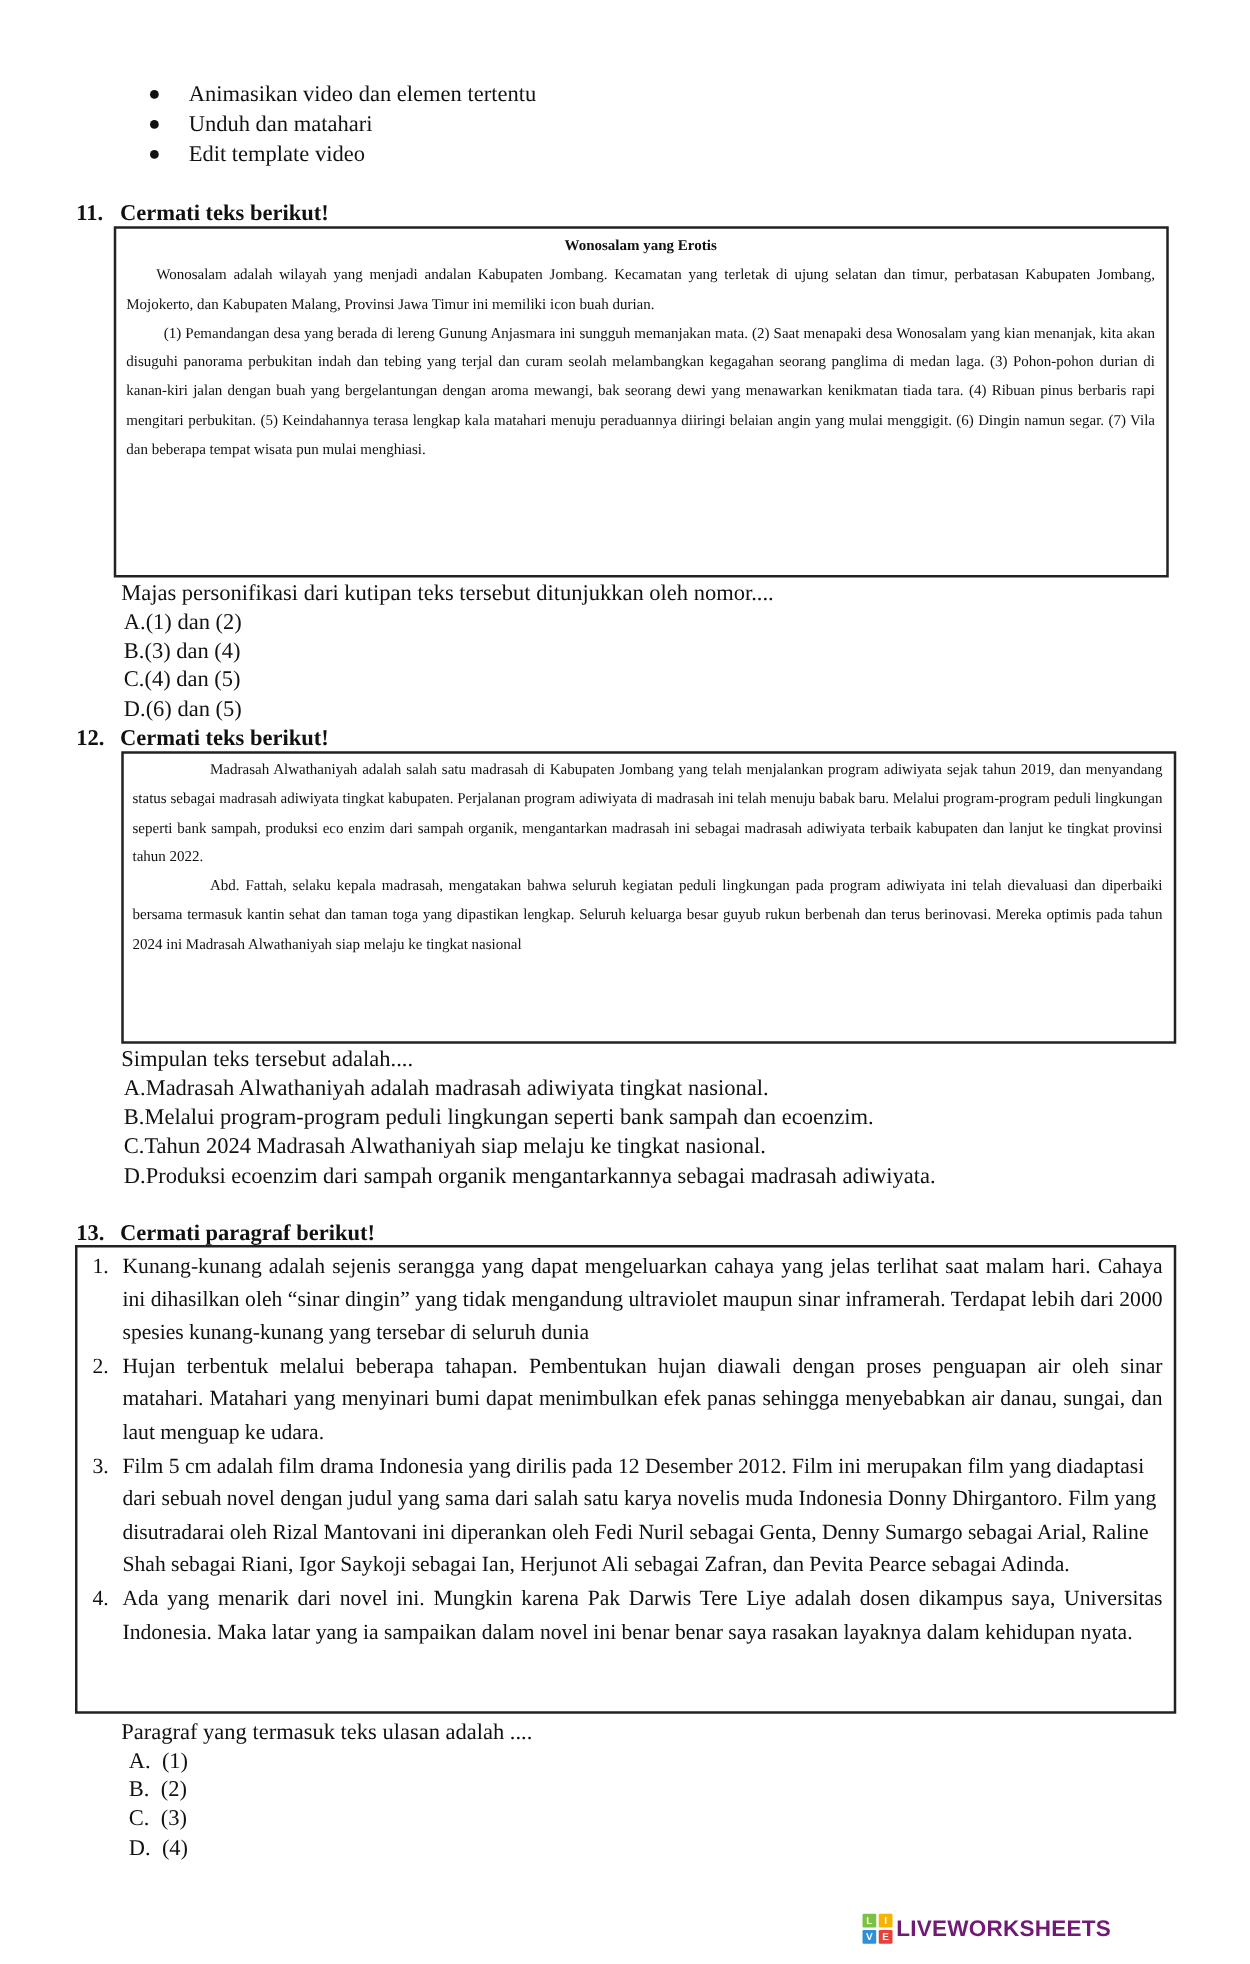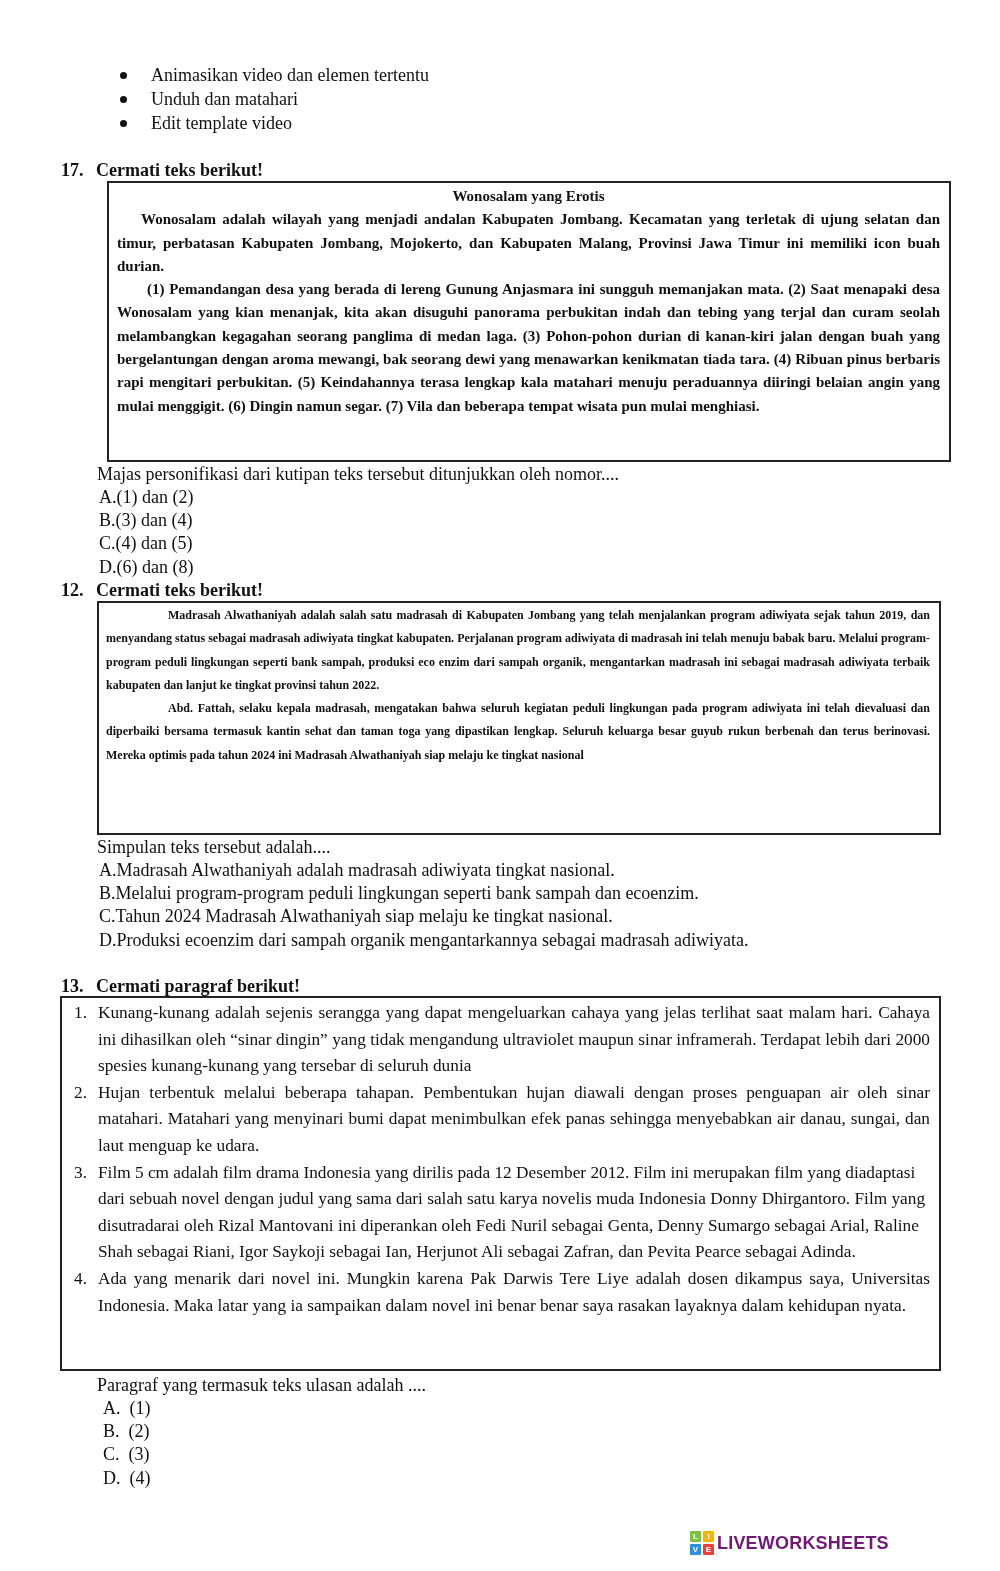--- a/index.html
+++ b/index.html
@@ -13,23 +13,23 @@
   .bullet-row { position: absolute; left: 0; height: 25px; white-space: nowrap; line-height: 25px; }
   .bullet-dot { position: absolute; left: 120px; top: 9px; width: 7px; height: 7px; border-radius: 50%; background: #111; }
   .bullet-text { position: absolute; left: 151px; }
 
   .q-head { font-weight: bold; white-space: nowrap; line-height: 22px; }
   .q-num { position: absolute; left: 0; }
   .q-title { position: absolute; left: 35px; }
 
   .box { border: 2px solid #222; box-sizing: border-box; }
   .justify { text-align: justify; text-align-last: left; }
-  .box p { margin: 0; font-weight: bold; }
+  .box p { margin: 0; }
 
-  .box1 { left: 107px; top: 181px; width: 844px; height: 281px; padding: 2px 9px 0 8px; font-size: 15px; line-height: 23.3px; }
+  .box1 { left: 91px; top: 181px; width: 844px; height: 281px; padding: 2px 9px 0 8px; font-size: 12px; line-height: 23.3px; }
   .box1 .title { text-align: center; font-weight: bold; }
   .box1 .p1 { text-indent: 24px; }
   .box1 .p2 { text-indent: 30px; }
 
   .prompt { white-space: nowrap; line-height: 23px; }
   .opt { white-space: nowrap; line-height: 23.2px; }
 
   .box2 { left: 97px; top: 601px; width: 844px; height: 234px; padding: 1px 9px 0 7px; font-size: 12px; line-height: 23.3px; }
   .box2 p { text-indent: 62px; }
 
@@ -55,36 +55,36 @@
     <span class="bullet-dot"></span>
     <span class="bullet-text">Unduh dan matahari</span>
   </div>
   <div class="bullet-row" style="top:51px;">
     <span class="bullet-dot"></span>
     <span class="bullet-text">Edit template video</span>
   </div>
 </div>
 
 <div class="abs q-head" style="left:61px; top:159px;">
-  <span class="q-num">17.</span>
+  <span class="q-num">11.</span>
   <span class="q-title">Cermati teks berikut!</span>
 </div>
 
 <div class="abs box box1">
   <p class="title">Wonosalam yang Erotis</p>
   <p class="p1 justify">Wonosalam adalah wilayah yang menjadi andalan Kabupaten Jombang. Kecamatan yang terletak di ujung selatan dan timur, perbatasan Kabupaten Jombang, Mojokerto,  dan Kabupaten Malang, Provinsi Jawa Timur ini memiliki icon buah durian.</p>
   <p class="p2 justify">(1) Pemandangan desa yang berada di lereng Gunung Anjasmara ini sungguh memanjakan mata. (2) Saat menapaki desa Wonosalam yang kian menanjak, kita akan disuguhi panorama perbukitan indah dan tebing yang terjal dan curam seolah melambangkan kegagahan seorang panglima di medan laga. (3) Pohon-pohon durian di kanan-kiri jalan dengan buah yang bergelantungan dengan aroma mewangi, bak seorang dewi yang menawarkan kenikmatan tiada tara. (4) Ribuan pinus berbaris rapi mengitari perbukitan. (5) Keindahannya terasa lengkap kala matahari menuju peraduannya diiringi belaian angin yang mulai menggigit. (6) Dingin namun segar. (7) Vila dan beberapa tempat wisata pun mulai menghiasi.</p>
 </div>
 
 <div class="abs prompt" style="left:97px; top:463px;">Majas personifikasi dari kutipan teks tersebut ditunjukkan oleh nomor....</div>
 <div class="abs" style="left:99px; top:486px;">
   <div class="opt"><span>A.</span><span>(1) dan (2)</span></div>
   <div class="opt"><span>B.</span><span>(3) dan (4)</span></div>
   <div class="opt"><span>C.</span><span>(4) dan (5)</span></div>
-  <div class="opt"><span>D.</span><span>(6) dan (8)</span></div>
+  <div class="opt"><span>D.</span><span>(6) dan (5)</span></div>
 </div>
 
 <div class="abs q-head" style="left:61px; top:579px;">
   <span class="q-num">12.</span>
   <span class="q-title">Cermati teks berikut!</span>
 </div>
 
 <div class="abs box box2">
   <p class="justify">Madrasah Alwathaniyah adalah salah satu madrasah di Kabupaten Jombang yang telah menjalankan program adiwiyata sejak tahun 2019, dan menyandang status sebagai madrasah adiwiyata tingkat kabupaten. Perjalanan program adiwiyata di madrasah ini telah menuju babak baru. Melalui program-program peduli lingkungan seperti bank sampah, produksi eco enzim dari sampah organik, mengantarkan madrasah ini sebagai madrasah adiwiyata terbaik kabupaten dan lanjut ke tingkat provinsi tahun 2022.</p>
   <p class="justify">Abd. Fattah, selaku kepala madrasah, mengatakan bahwa seluruh kegiatan peduli lingkungan pada program adiwiyata ini telah dievaluasi dan diperbaiki bersama termasuk kantin sehat dan taman toga yang dipastikan lengkap. Seluruh keluarga besar guyub rukun berbenah dan terus berinovasi. Mereka optimis pada  tahun 2024 ini Madrasah Alwathaniyah siap melaju ke tingkat nasional</p>

